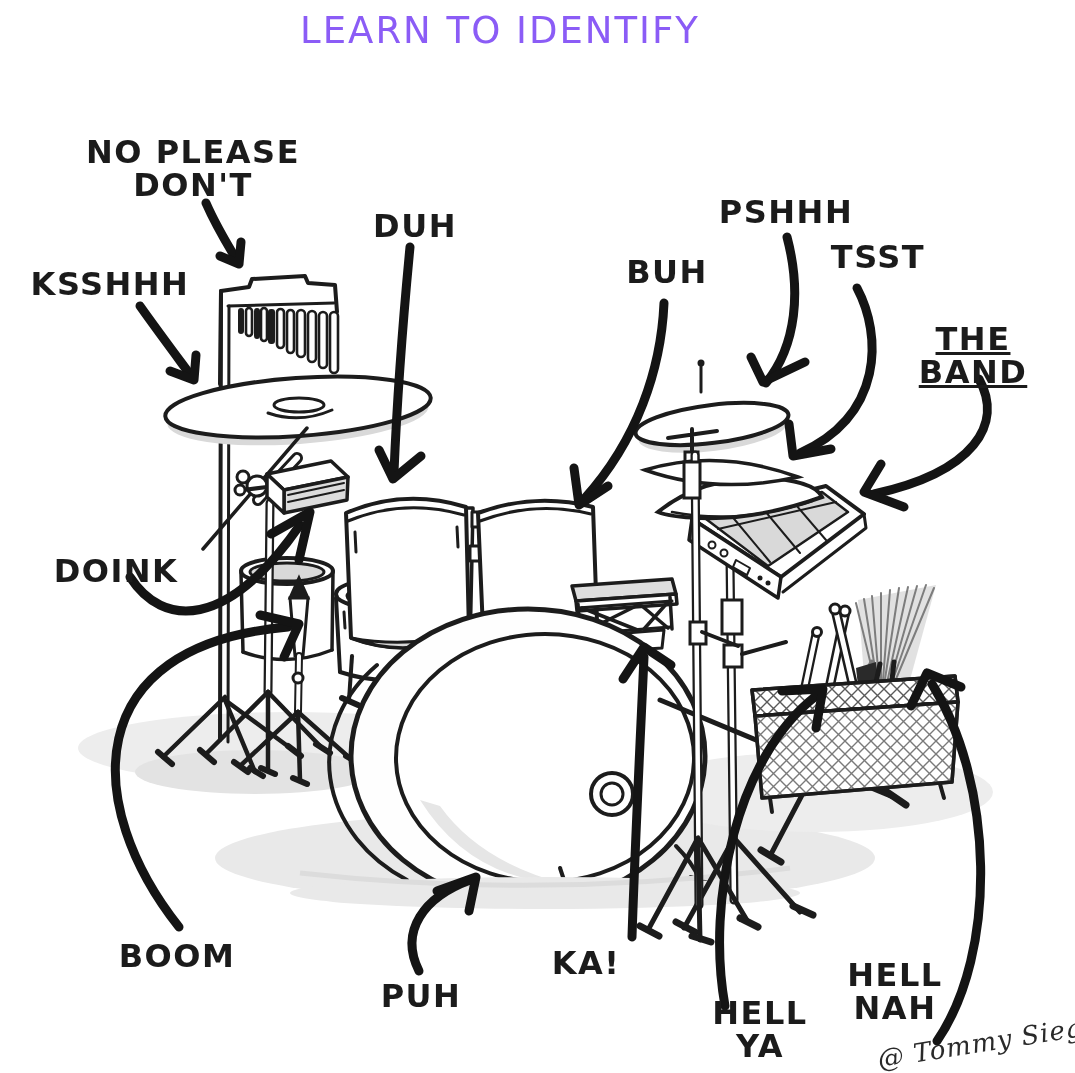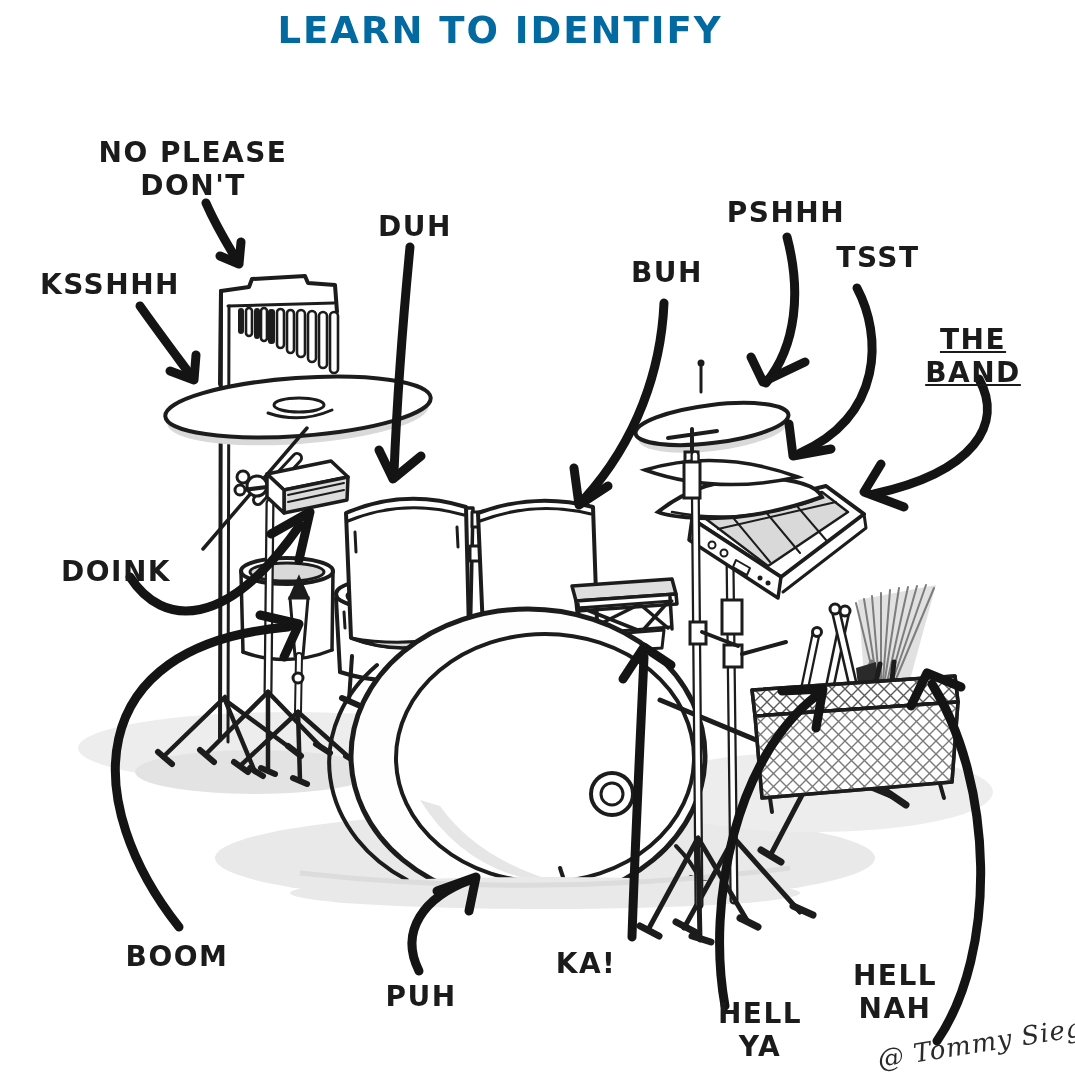--- a/index.html
+++ b/index.html
@@ -1,21 +1,21 @@
 <!DOCTYPE html>
 <html><head>
 <meta charset="utf-8">
 <style>
   html,body{margin:0;padding:0;background:#ffffff;}
   #stage{position:relative;width:1075px;height:1073px;background:#ffffff;overflow:hidden;
          font-family:"DejaVu Sans","Liberation Sans",sans-serif;}
   #kit-svg{position:absolute;inset:0;}
   .lbl{position:absolute;transform:translate(-50%,-50%);color:#1b1b1b;font-weight:700;
-       font-size:28px;letter-spacing:1.5px;white-space:pre-line;text-align:center;line-height:33px;}
-  .title-line{position:absolute;transform:translate(-50%,-50%);color:#0369a1;font-weight:700;
+       font-size:32px;letter-spacing:1.5px;white-space:pre-line;text-align:center;line-height:33px;}
+  .title-line{position:absolute;transform:translate(-50%,-50%);color:#8b5cf6;font-weight:400;
        font-size:37px;letter-spacing:2px;white-space:nowrap;}
   .sig{position:absolute;transform:translate(-50%,-50%) rotate(-9deg);color:#2a2a2a;
        font-family:"DejaVu Serif","Liberation Serif",serif;font-style:italic;font-size:26px;
        white-space:nowrap;letter-spacing:1px;}
 </style>
 </head>
 <body>
 
 <div id="stage">
 

